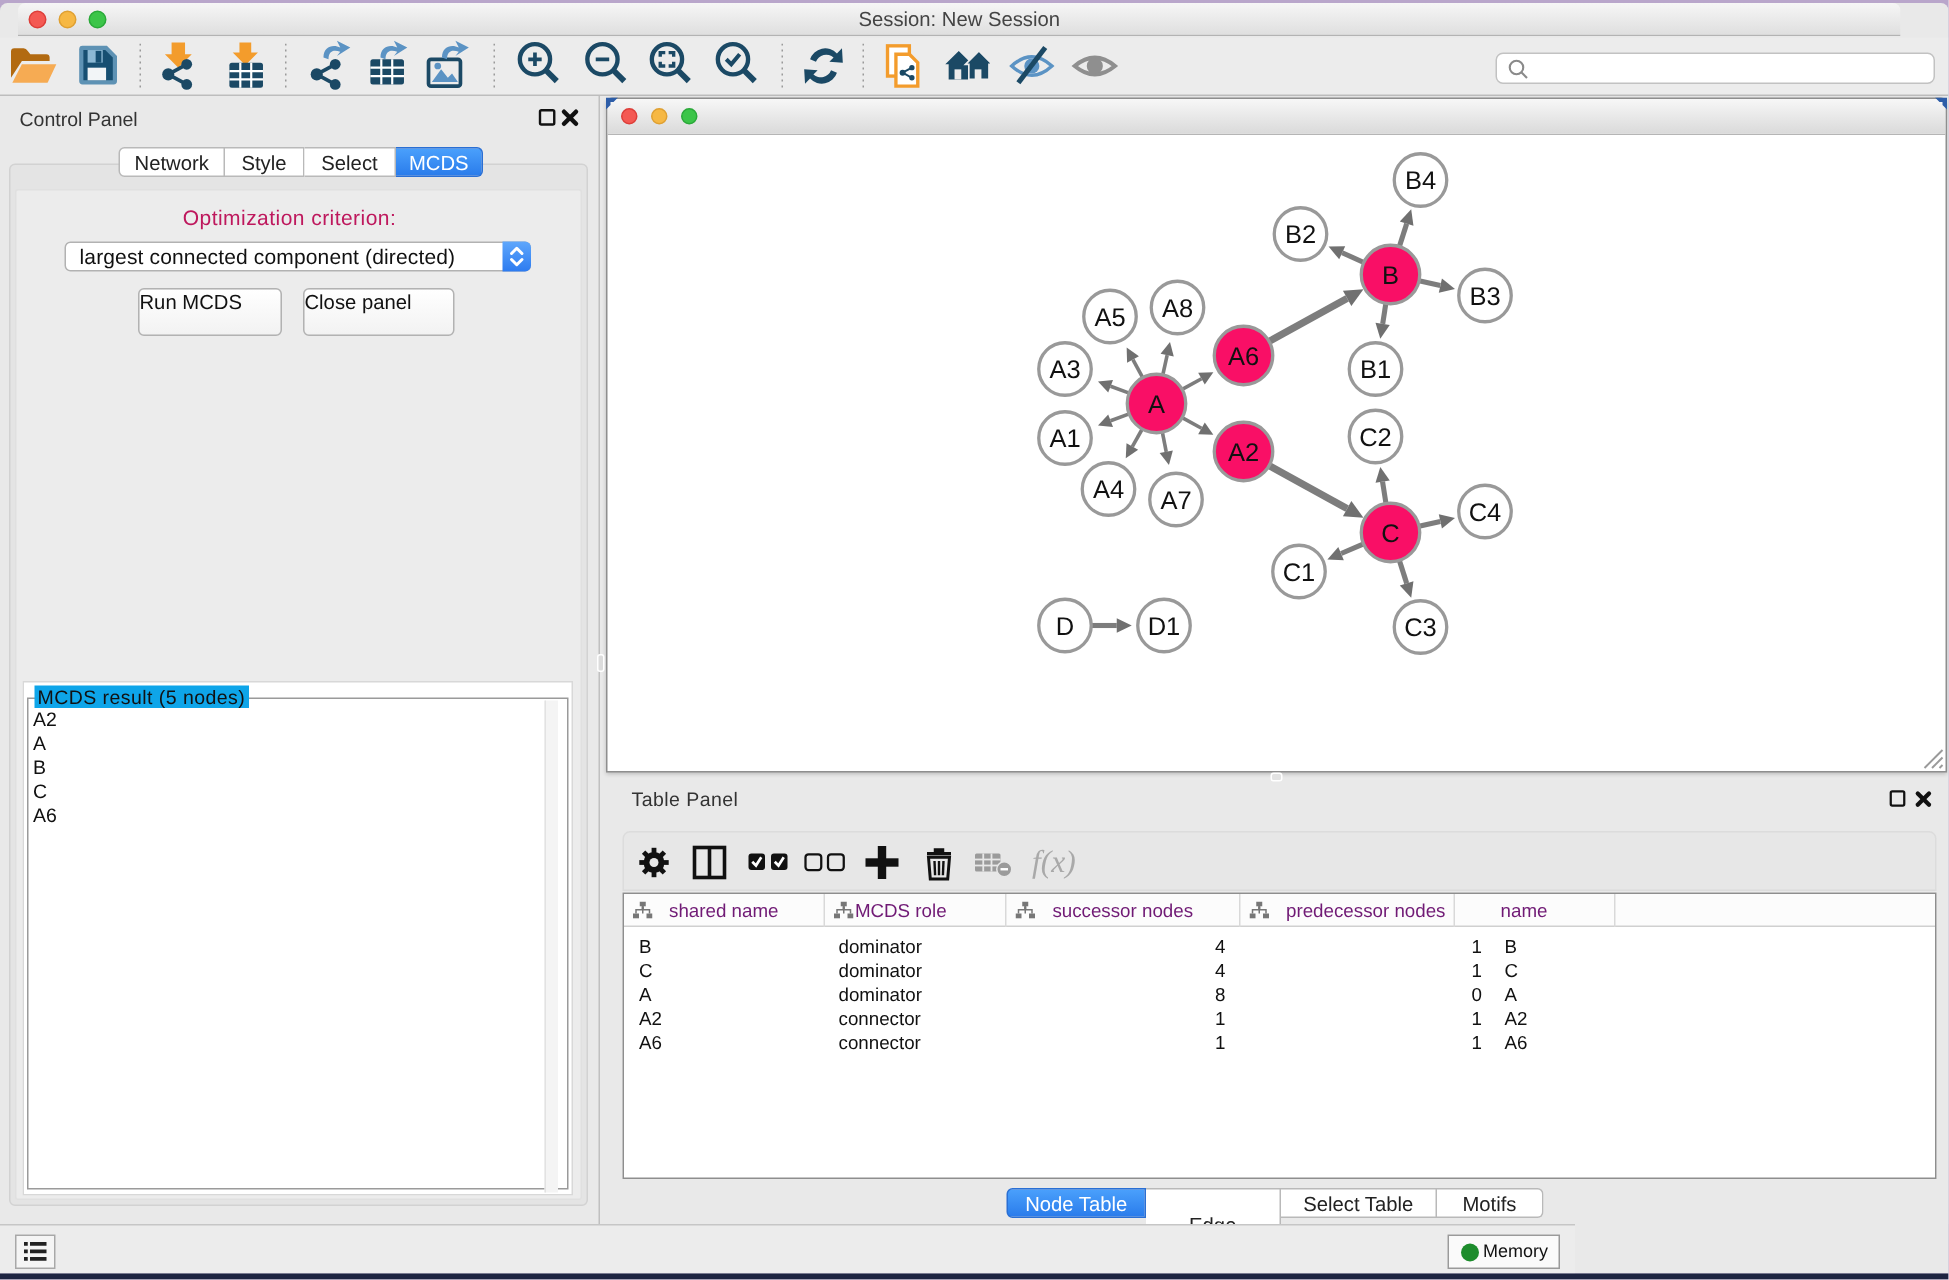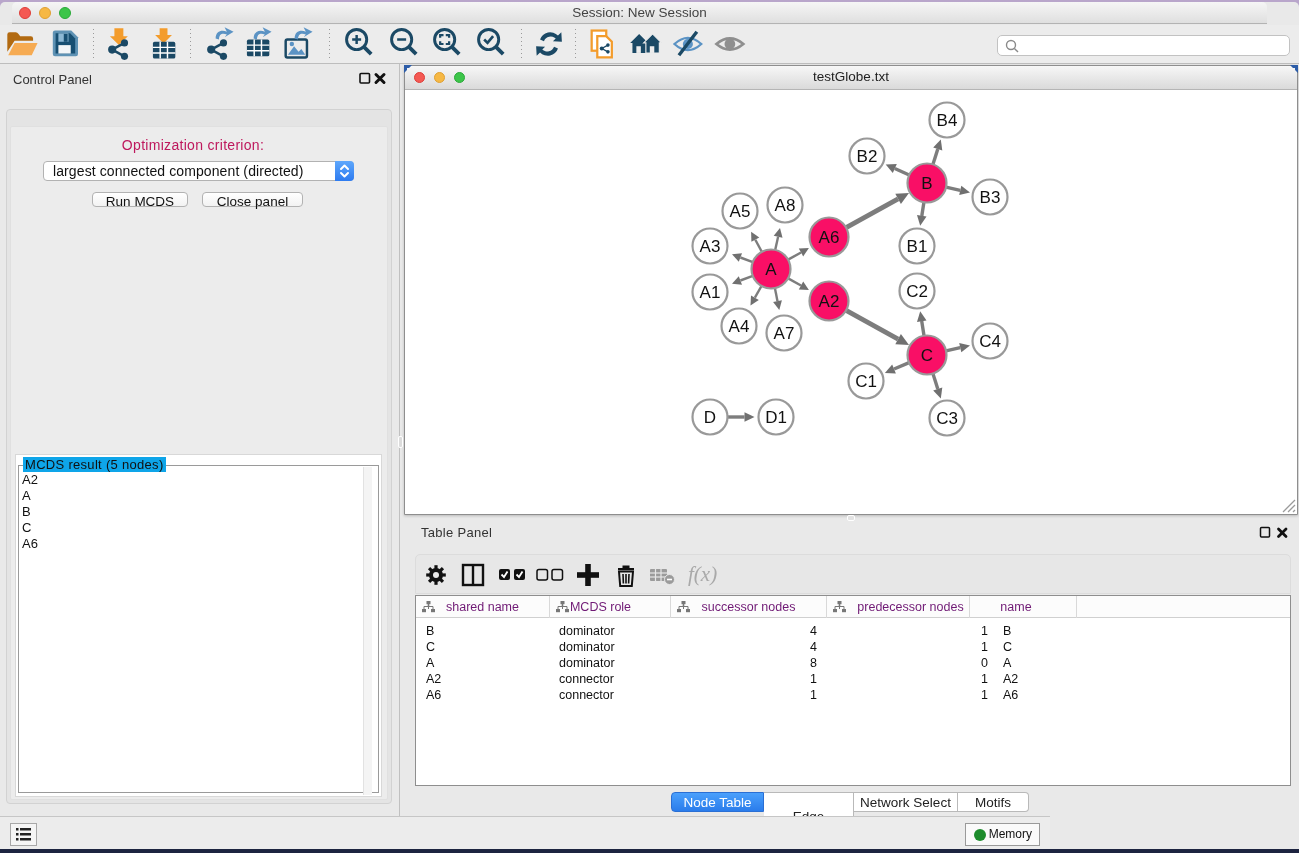--- a/index.html
+++ b/index.html
@@ -19,21 +19,21 @@
 #cpbox { position:absolute; left:6px; top:45px; width:386px; height:695px; background:#e4e4e4; border:1px solid #d2d2d2; border-radius:4px; }
 #cpboxinner { position:absolute; left:3px; top:16px; width:378px; height:674px; background:#ececec; border:1px solid #e0e0e0; border-radius:2px; }
 .tabrow { position:absolute; display:flex; height:20px; }
 .tab { font-size:13.5px; color:#222; background:#fff; border:1px solid #b9b9b9; border-left:none; padding:0 14px; line-height:19px; text-align:center; }
 .tab.first { border-left:1px solid #b9b9b9; border-radius:4px 0 0 4px; }
 .tab.last { border-radius:0 4px 4px 0; }
 .tab.sel { background:linear-gradient(#4aa0fc,#2a7ceb); color:#fff; border-color:#2a6fd4; }
 #optlabel { position:absolute; left:0; top:73px; width:386px; text-align:center; font-size:14px; letter-spacing:0.3px; color:#be185d; }
 #dropdown { position:absolute; left:43px; top:97px; width:311px; height:20px; background:#fff; border:1px solid #b2b2b2; border-radius:4px; font-size:14px; letter-spacing:0.1px; color:#111; line-height:19px; padding-left:9px; }
 #spinner { position:absolute; right:-1px; top:-1px; width:19px; height:20px; background:linear-gradient(#5ea7fc,#2d7bf0); border-radius:0 4px 4px 0; }
-.btn { position:absolute; height:15px; background:linear-gradient(#ffffff,#f2f2f2); border:1px solid #b2b2b2; border-radius:4px; font-size:13.5px; color:#111; text-align:center; line-height:18px; }
+.btn { position:absolute; height:32px; background:linear-gradient(#ffffff,#f2f2f2); border:1px solid #b2b2b2; border-radius:4px; font-size:13.5px; color:#111; line-height:18px; }
 #resultwrap { position:absolute; left:15px; top:390px; width:367px; height:343px; background:#fff; border:1px solid #d8d8d8; }
 #resultbox { position:absolute; left:2px; top:10px; width:361px; height:328px; border:1px solid #9a9a9a; }
 #resultlabel { position:absolute; left:4px; top:-9px; background:#0ea5e9; padding:0 2px; font-size:13px; letter-spacing:0.3px; color:#111; }
 #resultlist { position:absolute; left:3px; top:6px; font-size:13px; color:#111; line-height:16px; }
 #rscroll { position:absolute; right:6px; top:1px; width:9px; height:328px; background:#f4f4f4; border-left:1px solid #e2e2e2; }
 
 #desktop { position:absolute; left:401px; top:62px; width:898px; height:458px; background:#e9e9e9; }
 #netwin { position:absolute; left:404px; top:63px; width:894px; height:450px; background:#fff; border:1px solid #8e8e8e; border-radius:4px 4px 0 0; box-shadow:0 1px 3px rgba(0,0,0,.2); }
 #nettitle { position:absolute; left:0; top:0; width:100%; height:24px; background:linear-gradient(#f7f7f7,#dadada); border-bottom:1px solid #b5b5b5; border-radius:4px 4px 0 0; }
 #nettitle .tl { top:6px; width:11px; height:11px; }
@@ -185,20 +185,26 @@
     <svg width="34" height="14" style="position:absolute; right:12px; top:8px;">
         <rect x="7" y="1.5" width="9.5" height="9.5" fill="none" stroke="#111" stroke-width="1.6" rx="1"></rect>
         <g stroke="#111" stroke-width="3" stroke-linecap="round">
           <line x1="23" y1="2.5" x2="31" y2="10.5"></line>
           <line x1="31" y1="2.5" x2="23" y2="10.5"></line>
         </g>
       </svg>
     <div id="cpbox">
         <div id="cpboxinner"></div>
       </div>
+    <div class="tabrow" style="left:79px; top:34px;">
+      <div class="tab first" style="width:71px;padding:0;">Network</div>
+        <div class="tab" style="width:53px;padding:0;">Style</div>
+        <div class="tab" style="width:61px;padding:0;">Select</div>
+        <div class="tab sel last" style="width:58px;padding:0;">MCDS</div>
+    </div>
     <div id="optlabel">Optimization criterion:</div>
     <div id="dropdown">largest connected component (directed)
       <div id="spinner"><svg width="19" height="20">
             <g stroke="#fff" stroke-width="2" fill="none" stroke-linecap="round" stroke-linejoin="round">
               <path d="M6 8 L9.5 4.5 L13 8"></path>
               <path d="M6 12 L9.5 15.5 L13 12"></path>
             </g>
           </svg></div>
     </div>
     <div class="btn" style="left:92px; top:128px; width:96px;">Run MCDS</div>
@@ -210,21 +216,20 @@
         <div id="rscroll"></div>
       </div>
     </div>
   </div>
   <div id="desktop"></div>
   <div id="netwin">
     <div id="nettitle">
       <div class="tl" style="left:9px; background:#f45953; border:1px solid #dd3e39;"></div>
       <div class="tl" style="left:29px; background:#f6b844; border:1px solid #dfa032;"></div>
       <div class="tl" style="left:49px; background:#3cc549; border:1px solid #2aa939;"></div>
-      <div id="netname">testGlobe.txt</div>
     </div>
     <svg id="graph" width="892" height="420" style="position:absolute; left:0; top:22px;" font-family="Liberation Sans, sans-serif">
 <line x1="347.8" y1="187.9" x2="335.4" y2="192.5" stroke="#7d7d7d" stroke-width="2.4"></line>
 <polygon points="327.0,195.7 333.8,188.3 337.0,196.7" fill="#707070"></polygon>
 <line x1="347.8" y1="174.1" x2="335.4" y2="169.5" stroke="#7d7d7d" stroke-width="2.4"></line>
 <polygon points="327.0,166.3 337.0,165.3 333.8,173.7" fill="#707070"></polygon>
 <line x1="356.5" y1="198.0" x2="349.9" y2="209.7" stroke="#7d7d7d" stroke-width="2.4"></line>
 <polygon points="345.5,217.5 346.0,207.5 353.8,211.9" fill="#707070"></polygon>
 <line x1="356.8" y1="163.8" x2="350.3" y2="151.7" stroke="#7d7d7d" stroke-width="2.4"></line>
 <polygon points="346.1,143.7 354.3,149.5 346.4,153.8" fill="#707070"></polygon>
@@ -449,21 +454,21 @@
 <div class="trow" style="left:10px;top:91px;">A6</div>
 <div class="trow" style="left:143px;top:91px;">connector</div>
 <div class="trow num" style="left:255px;top:91px;width:146px;">1</div>
 <div class="trow num" style="left:411px;top:91px;width:161px;">1</div>
 <div class="trow" style="left:587px;top:91px;">A6</div>
 
     </div>
     <div id="btabs">
       <div class="tab first sel" style="width:93px;padding:0;">Node Table</div>
         <div class="tab" style="width:90px;padding:14px;">Edge Table</div>
-        <div class="tab" style="width:104px;padding:0;">Network Select</div>
+        <div class="tab" style="width:104px;padding:0;">Select Table</div>
         <div class="tab last" style="width:71px;padding:0;">Motifs</div>
     </div>
   </div>
   <div id="statusbar">
     <div id="listbtn"><svg width="25" height="21">
           <g fill="#222">
             <rect x="5" y="4" width="2.5" height="2.5"></rect>
             <rect x="9" y="4" width="11" height="2.5"></rect>
             <rect x="5" y="9" width="2.5" height="2.5"></rect>
             <rect x="9" y="9" width="11" height="2.5"></rect>

